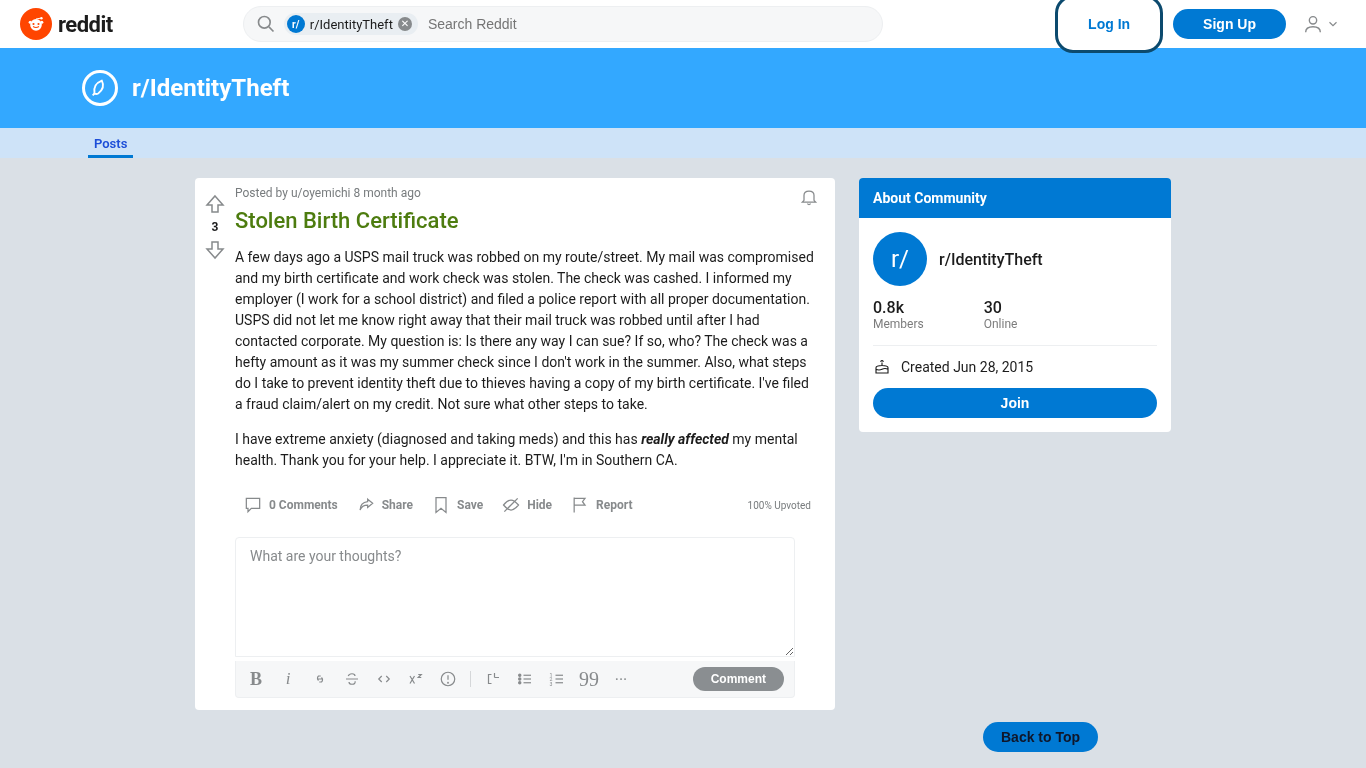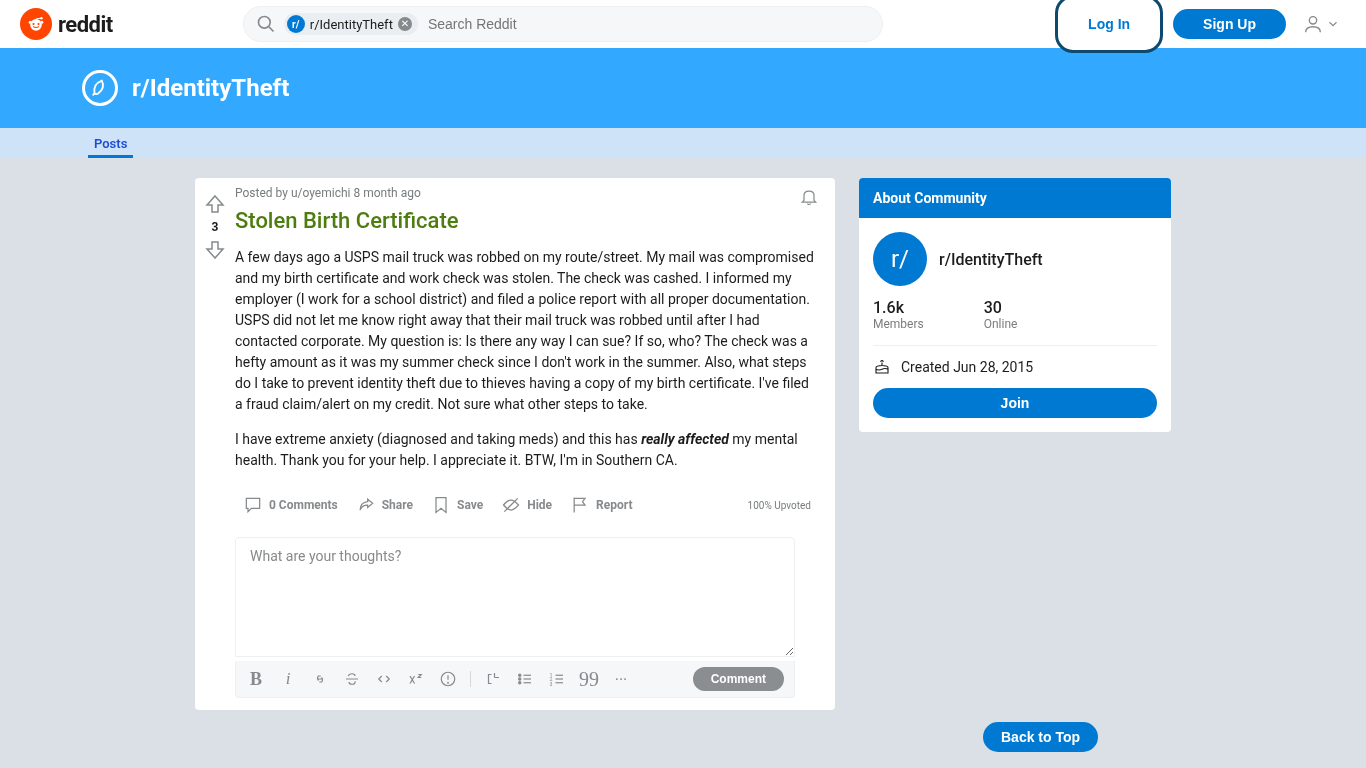--- a/index.html
+++ b/index.html
@@ -81,21 +81,21 @@
     .side-desc { font-size: 14px; line-height: 20px; color: #1c1c1c; margin-bottom: 14px; }
     .side-stats { display: flex; gap: 60px; margin-bottom: 14px; }
     .stat-num { font-size: 16px; font-weight: 500; color: #1c1c1c; }
     .stat-label { font-size: 12px; color: #7c7c7c; }
     .side-divider { border: none; border-top: 1px solid #edeff1; margin: 0 0 12px; }
     .side-created { display: flex; align-items: center; gap: 10px; font-size: 14px; color: #1c1c1c; margin-bottom: 12px; }
     .cake-icon { width: 18px; height: 18px; stroke: #1c1c1c; fill: none; stroke-width: 1.5; }
     .join-btn { width: 100%; background: #0079d3; color: #fff; border: none; border-radius: 18px; padding: 7px; font-size: 14px; font-weight: 700; cursor: pointer; }
     
     
-    .back-to-top { position: fixed; bottom: 16px; left: 50%; transform: translateX(300px); background: #0079d3; color: #ffffff; border: none; border-radius: 18px; padding: 7px 18px; font-size: 14px; font-weight: 700; cursor: pointer; }
+    .back-to-top { position: fixed; bottom: 16px; left: 50%; transform: translateX(300px); background: #0079d3; color: #0f172a; border: none; border-radius: 18px; padding: 7px 18px; font-size: 14px; font-weight: 700; cursor: pointer; }
   </style>
 </head>
 <body>
 
 <header class="top-header">
   <div class="logo-wrap">
     <div class="logo-circle">
       <svg viewBox="0 0 24 24">
           <circle cx="12" cy="13" r="7" fill="#fff"></circle>
           <circle cx="9" cy="12" r="1.3" fill="#ff4500"></circle>
@@ -291,21 +291,21 @@
   <div class="side-col">
     <div class="side-card">
       <div class="side-header">About Community</div>
       <div class="side-body">
         <div class="side-sub-row">
           <div class="side-avatar">r/</div>
           <div class="side-sub-name">r/IdentityTheft</div>
         </div>
         <div class="side-stats">
           <div>
-            <div class="stat-num">1.6k</div>
+            <div class="stat-num">0.8k</div>
             <div class="stat-label">Members</div>
           </div>
           <div>
             <div class="stat-num">30</div>
             <div class="stat-label">Online</div>
           </div>
         </div>
         <hr class="side-divider">
         <div class="side-created">
           <svg class="cake-icon" viewBox="0 0 24 24">

